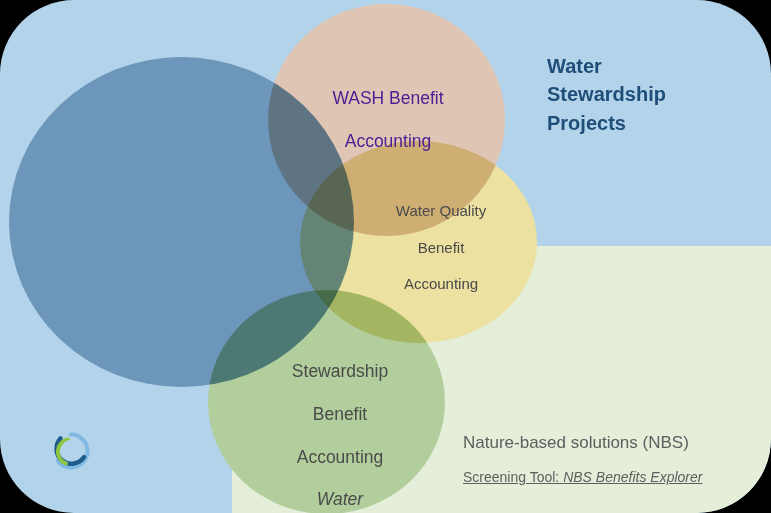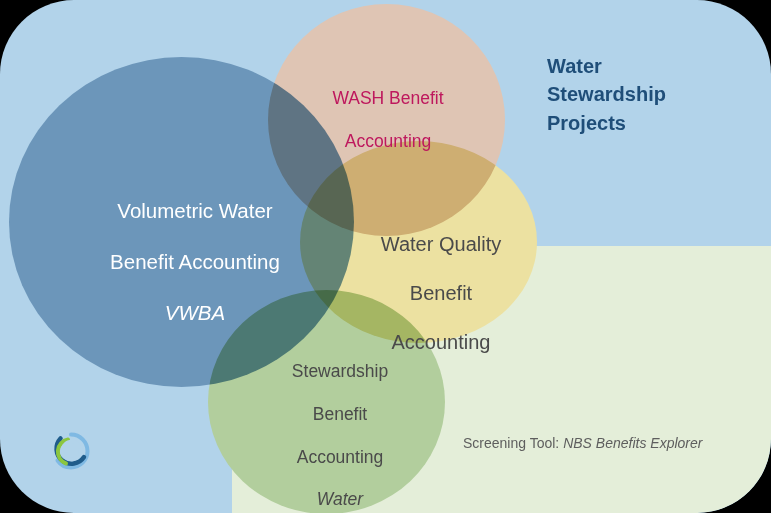--- a/index.html
+++ b/index.html
@@ -111,23 +111,23 @@
     line-height: 1.24;
   }
   .label-wash {
     left: 298px;
     top: 67px;
     width: 180px;
     font-size: 17.5px;
   }
   .label-wqba {
     left: 355px;
-    top: 208px;
+    top: 184px;
     width: 172px;
-    font-size: 20px;
+    font-size: 15px;
   }
   .label-bioba {
     left: 250px;
     top: 340px;
     width: 180px;
     font-size: 17.5px;
   }
 
   
   .heading {
@@ -151,21 +151,22 @@
   }
   .nbs-title {
     font-size: 17px;
     color: #5e5e5e;
     line-height: 1.3;
   }
   .nbs-sub {
     font-size: 14px;
     color: #5e5e5e;
     line-height: 1.35;
-    margin-top: 2px;
+    margin-top: 14px;
+    text-decoration: underline;
   }
   .nbs-sub .em {
     font-style: italic;
   }
 
   
   .logo {
     position: absolute;
     left: 50px;
     top: 430px;
@@ -182,27 +183,22 @@
 
     <div class="nbs-panel" style="background: rgb(228, 238, 217);"></div>
 
     <div class="venn-layer">
       <div class="circle circle-vwba" style="background: rgb(108, 150, 186);"></div>
       <div class="circle circle-wash" style="background: rgb(223, 197, 180);"></div>
       <div class="circle circle-wqba" style="background: rgb(236, 225, 161);"></div>
       <div class="circle circle-bioba" style="background: rgb(178, 206, 157);"></div>
     </div>
 
-    <div class="label label-vwba" style="color: rgb(255, 255, 255);">
-      <div>Volumetric Water</div>
-      <div>Benefit Accounting</div>
-      <div class="em">VWBA</div>
-    </div>
-
-    <div class="label label-wash" style="color: #be185d;">
+
+    <div class="label label-wash" style="color: #4c1d95;">
       <div>WASH Benefit</div>
       <div>Accounting</div>
     </div>
 
     <div class="label label-wqba" style="color: rgb(74, 74, 74);">
       <div>Water Quality</div>
       <div>Benefit</div>
       <div>Accounting</div>
     </div>
 
@@ -211,20 +207,21 @@
       <div>Benefit</div>
       <div>Accounting</div>
       <div class="em">Water</div>
     </div>
 
     <div class="heading" style="color: rgb(31, 78, 121);">Water
 Stewardship
 Projects</div>
 
     <div class="nbs-caption">
+      <div class="nbs-title">Nature-based solutions (NBS)</div>
       <div class="nbs-sub"><span>Screening Tool: </span><span class="em">NBS Benefits Explorer</span></div>
     </div>
 
     <div class="logo">
       <svg width="42" height="42" viewBox="0 0 42 42" aria-hidden="true">
         <path d="M21 4.5 a16.5 16.5 0 0 1 0 33 a16.5 16.5 0 0 1 -13.5 -7" fill="none" stroke="#7fb9e3" stroke-width="4" stroke-linecap="round"></path>
         <path d="M10.5 8.5 a15 15 0 1 0 23.5 18.5" fill="none" stroke="#1f5c8b" stroke-width="4.5" stroke-linecap="round"></path>
         <path d="M18 9.5 a12.5 12.5 0 0 0 -2 24" fill="none" stroke="#8cc63f" stroke-width="4" stroke-linecap="round"></path>
         <circle cx="21.5" cy="20.5" r="9" fill="none" stroke="#b2d3ea" stroke-width="3.5"></circle>
       </svg>

